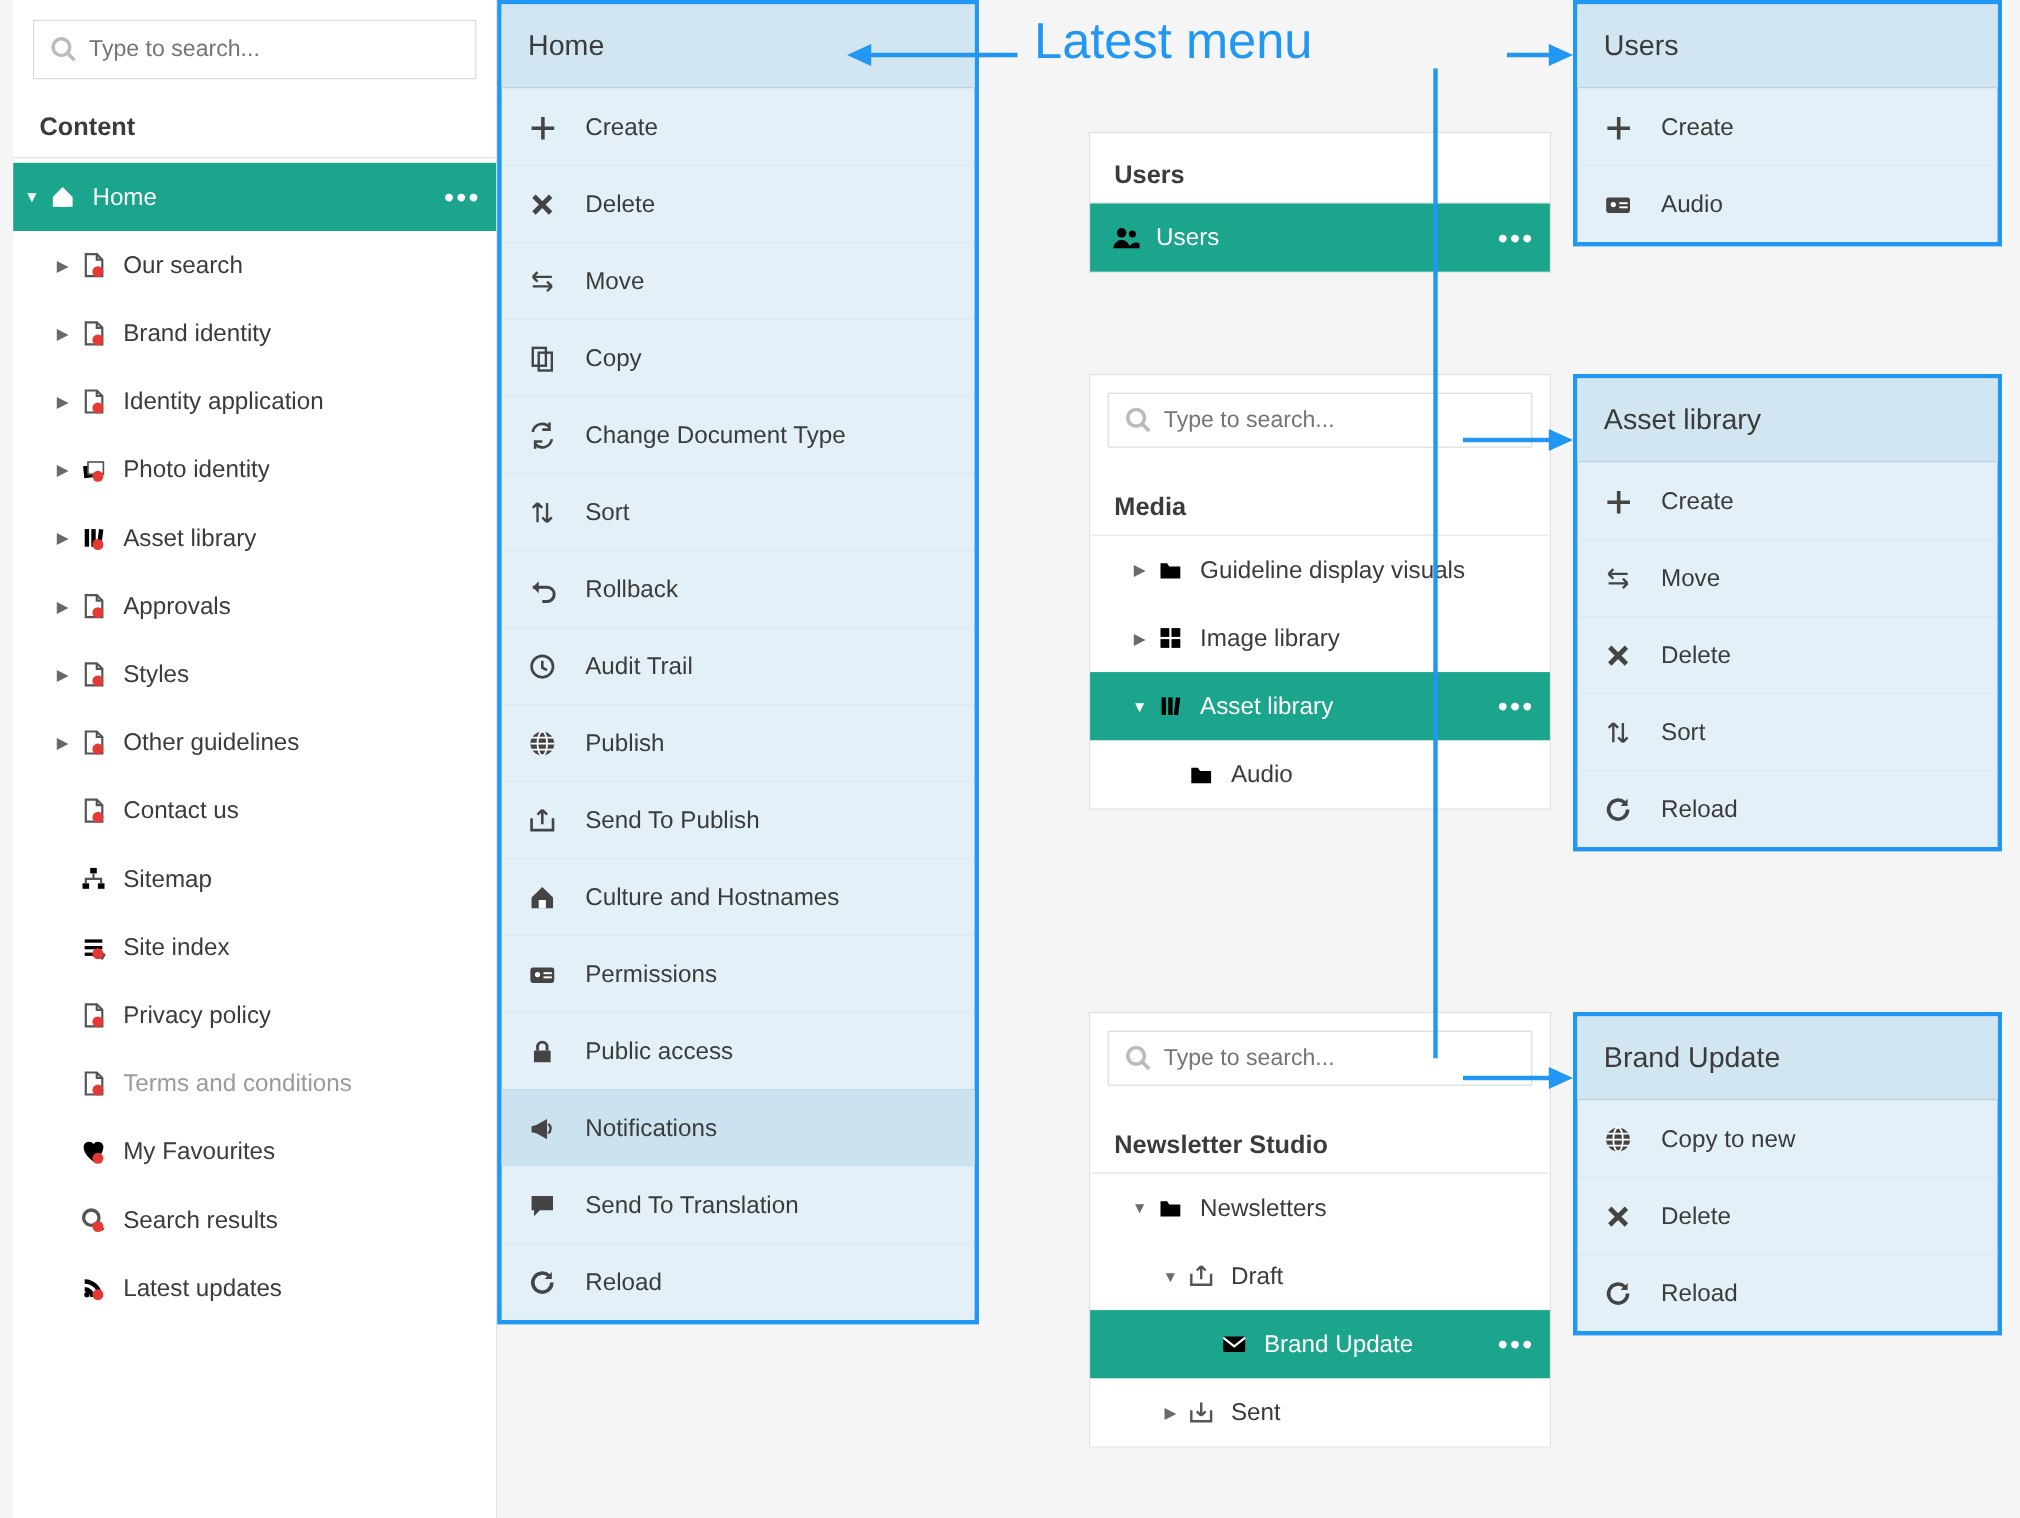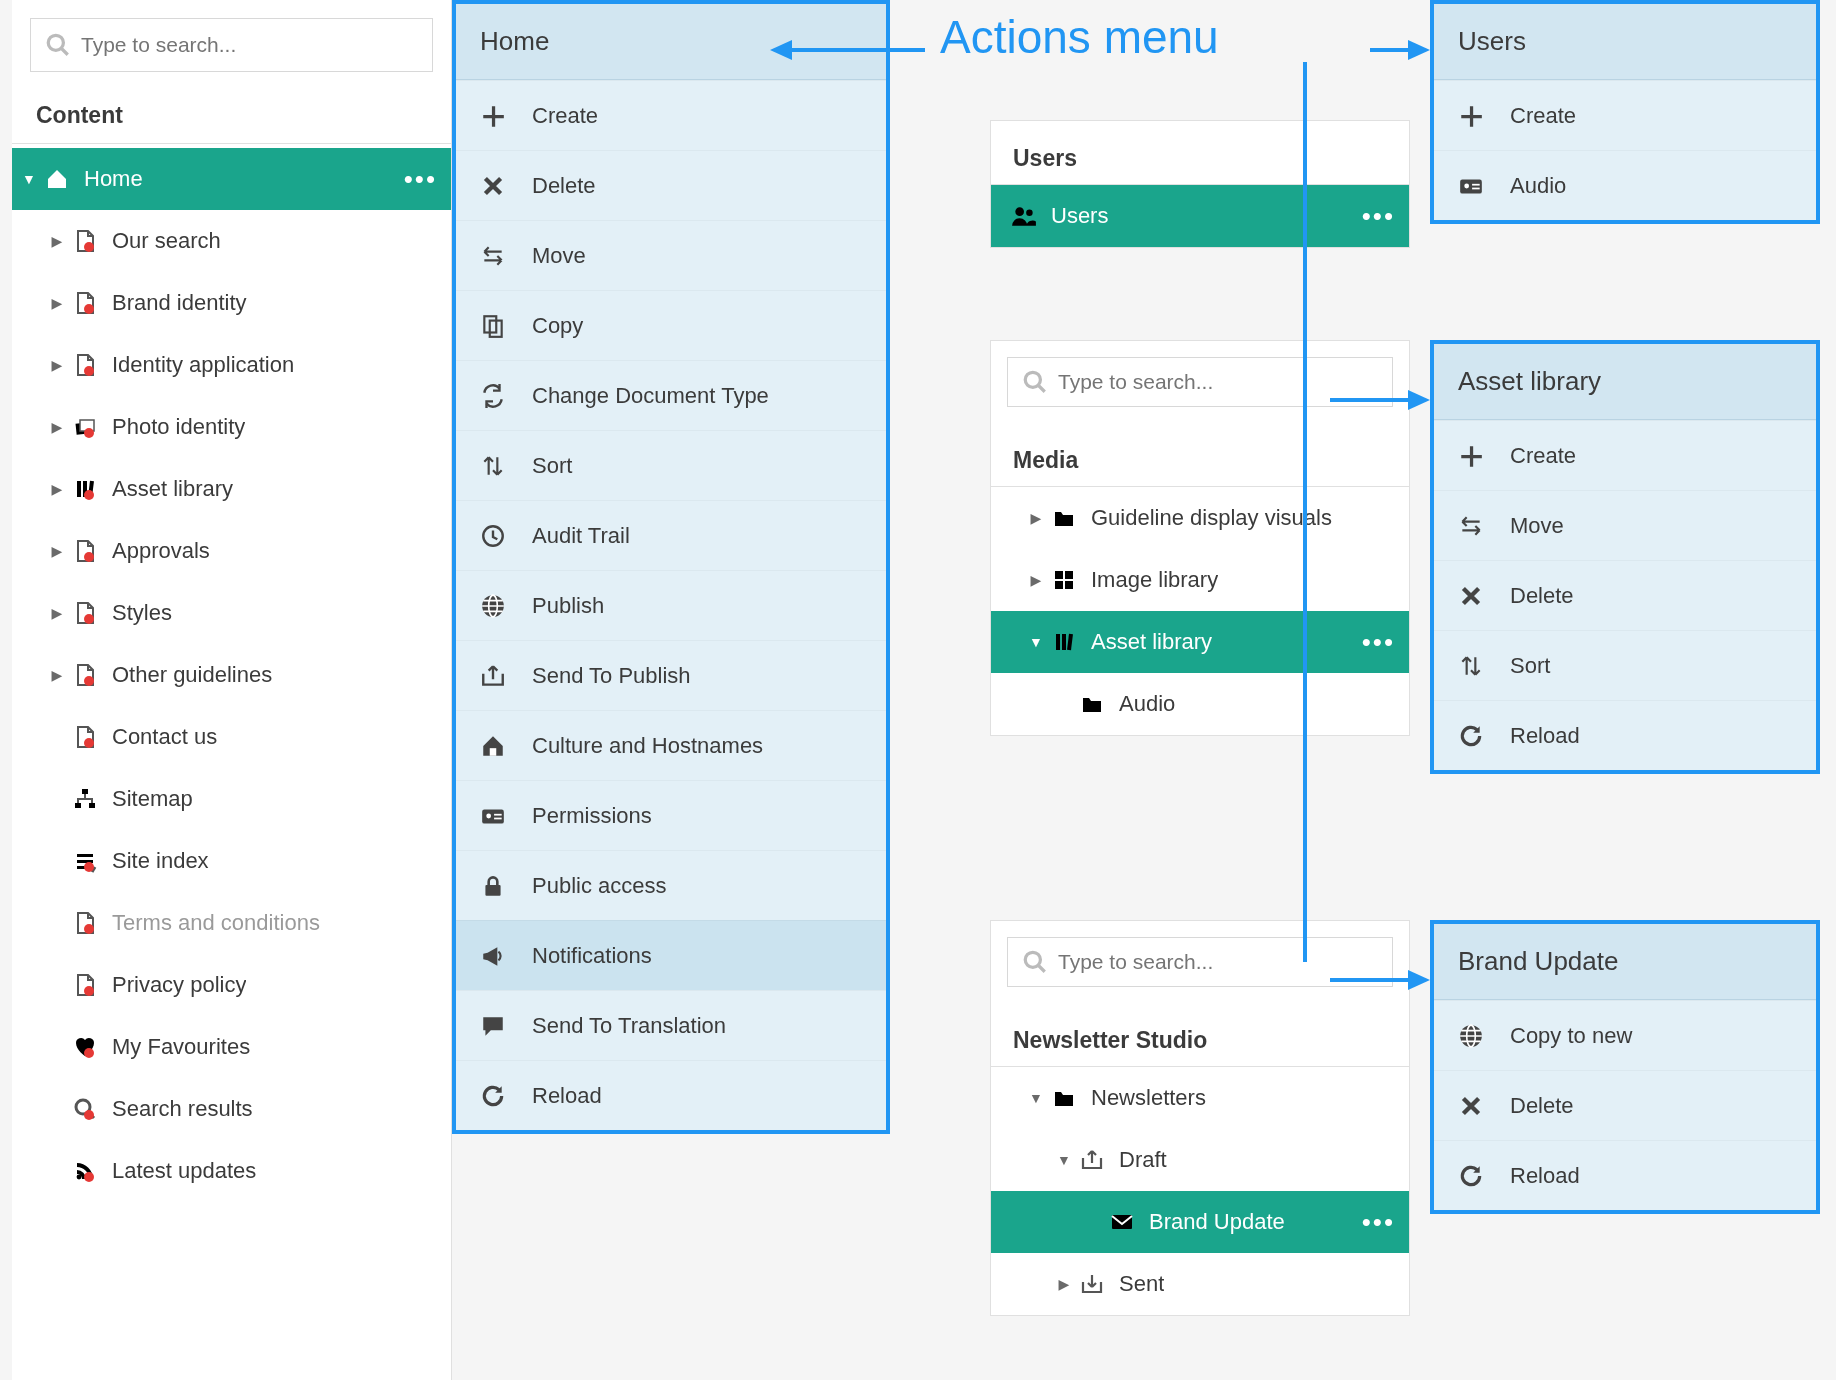--- a/index.html
+++ b/index.html
@@ -372,37 +372,37 @@
         </div>
         <div class="tree-row ind1">
           <span class="caret"></span>
           <span class="t-icon reddot" style="">
             <svg viewBox="0 0 24 24" width="24" height="24">
               <use href="#i-index"></use>
             </svg>
           </span>
           <span class="label">Site index</span>
         </div>
+        <div class="tree-row ind1">
+          <span class="caret"></span>
+          <span class="t-icon reddot" style="">
+            <svg viewBox="0 0 24 24" width="24" height="24">
+              <use href="#i-doc"></use>
+            </svg>
+          </span>
+          <span class="label">Privacy policy</span>
+        </div>
         <div class="tree-row ind1 dim">
           <span class="caret"></span>
           <span class="t-icon reddot" style="">
             <svg viewBox="0 0 24 24" width="24" height="24">
               <use href="#i-doc"></use>
             </svg>
           </span>
           <span class="label">Terms and conditions</span>
-        </div>
-        <div class="tree-row ind1">
-          <span class="caret"></span>
-          <span class="t-icon reddot" style="">
-            <svg viewBox="0 0 24 24" width="24" height="24">
-              <use href="#i-doc"></use>
-            </svg>
-          </span>
-          <span class="label">Privacy policy</span>
         </div>
         <div class="tree-row ind1">
           <span class="caret"></span>
           <span class="t-icon reddot" style="color:var(--heart)">
             <svg viewBox="0 0 24 24" width="24" height="24">
               <use href="#i-heart"></use>
             </svg>
           </span>
           <span class="label">My Favourites</span>
         </div>
@@ -470,20 +470,28 @@
       </span>
       <span>Change Document Type</span>
     </div>
     <div class="menu-item">
       <span class="ico">
         <svg viewBox="0 0 24 24" width="24" height="24">
           <use href="#i-sort"></use>
         </svg>
       </span>
       <span>Sort</span>
+    </div>
+    <div class="menu-item">
+      <span class="ico">
+        <svg viewBox="0 0 24 24" width="24" height="24">
+          <use href="#i-rollback"></use>
+        </svg>
+      </span>
+      <span>Rollback</span>
     </div>
     <div class="menu-item">
       <span class="ico">
         <svg viewBox="0 0 24 24" width="24" height="24">
           <use href="#i-clock"></use>
         </svg>
       </span>
       <span>Audit Trail</span>
     </div>
     <div class="menu-item">
@@ -752,21 +760,21 @@
     <div class="menu-item">
       <span class="ico">
         <svg viewBox="0 0 24 24" width="24" height="24">
           <use href="#i-reload"></use>
         </svg>
       </span>
       <span>Reload</span>
     </div>
   </div>
 
-<div class="callout-title" style="left:940px;top:10px;">Actions menu</div>
+<div class="callout-title" style="left:940px;top:10px;">Latest menu</div>
 
 <svg class="arrow" style="left:770px;top:30px;width:160px;height:40px;" viewBox="0 0 160 40">
   <line x1="155" y1="20" x2="15" y2="20"></line>
     <polygon class="head" points="0,20 22,10 22,30"></polygon>
 </svg>
 <svg class="arrow" style="left:1370px;top:30px;width:60px;height:40px;" viewBox="0 0 60 40">
   <line x1="0" y1="20" x2="45" y2="20"></line>
     <polygon class="head" points="60,20 38,10 38,30"></polygon>
 </svg>
 <svg class="arrow" style="left:1330px;top:380px;width:100px;height:40px;" viewBox="0 0 100 40">

